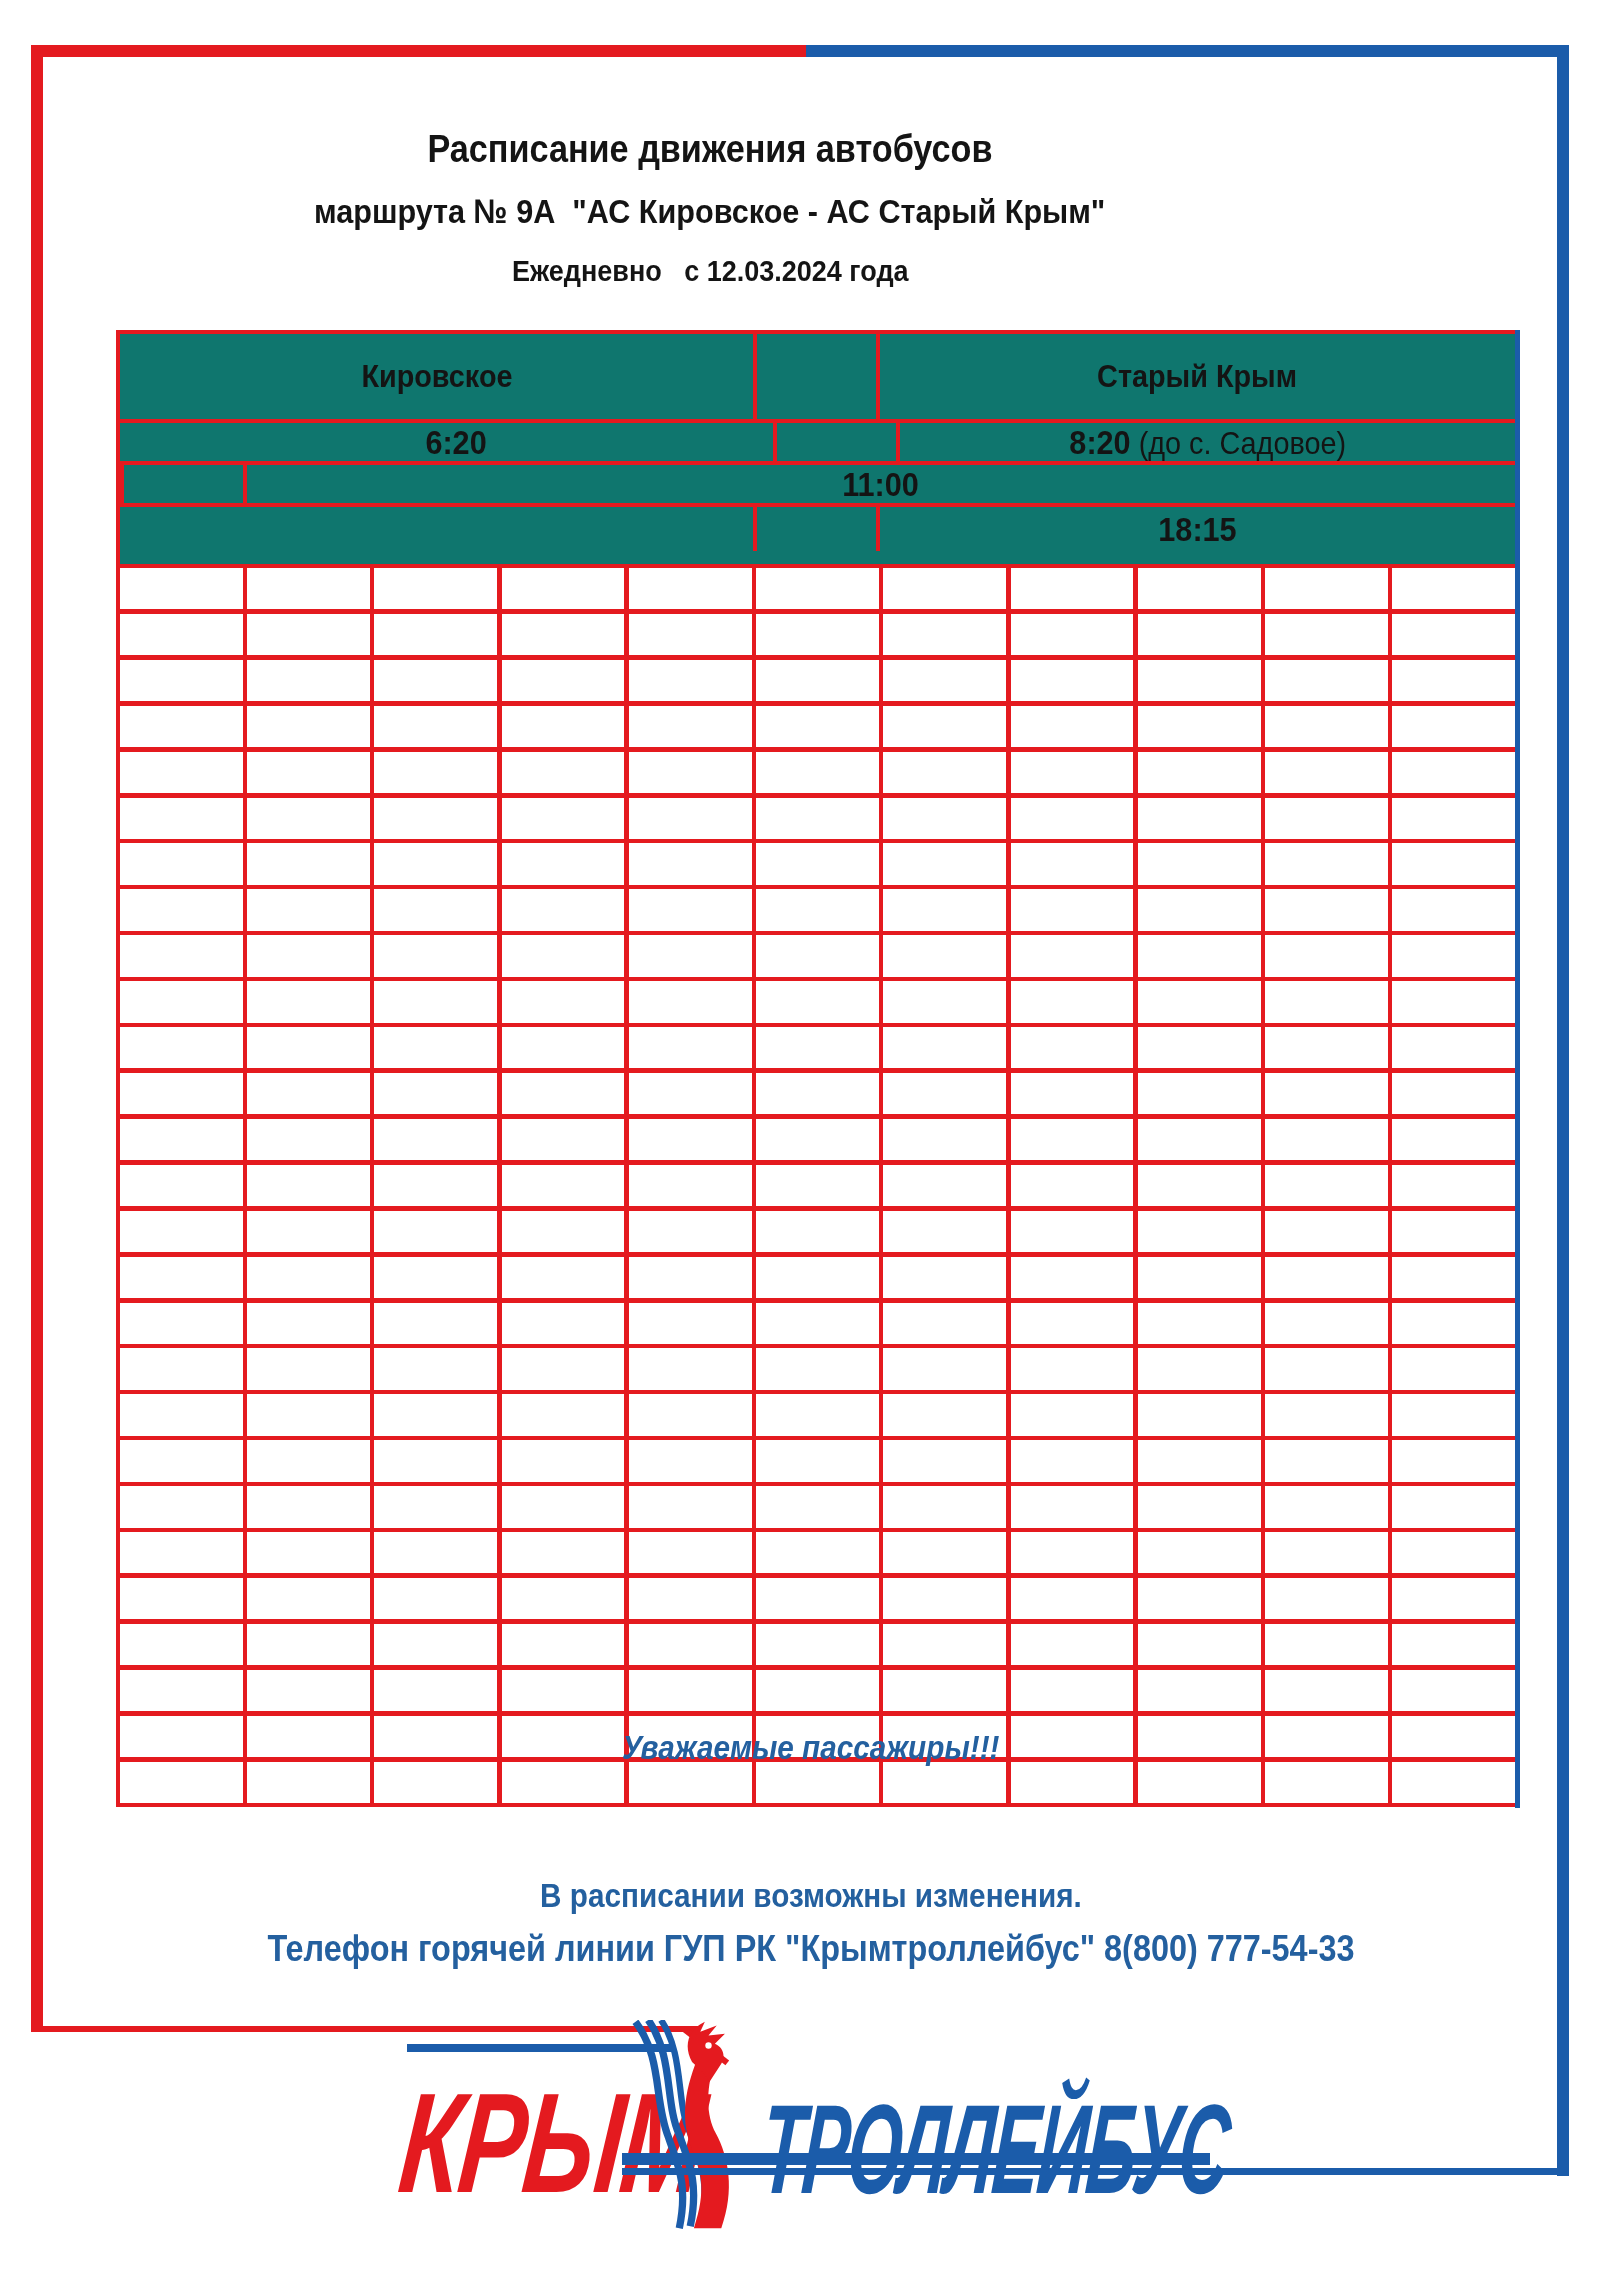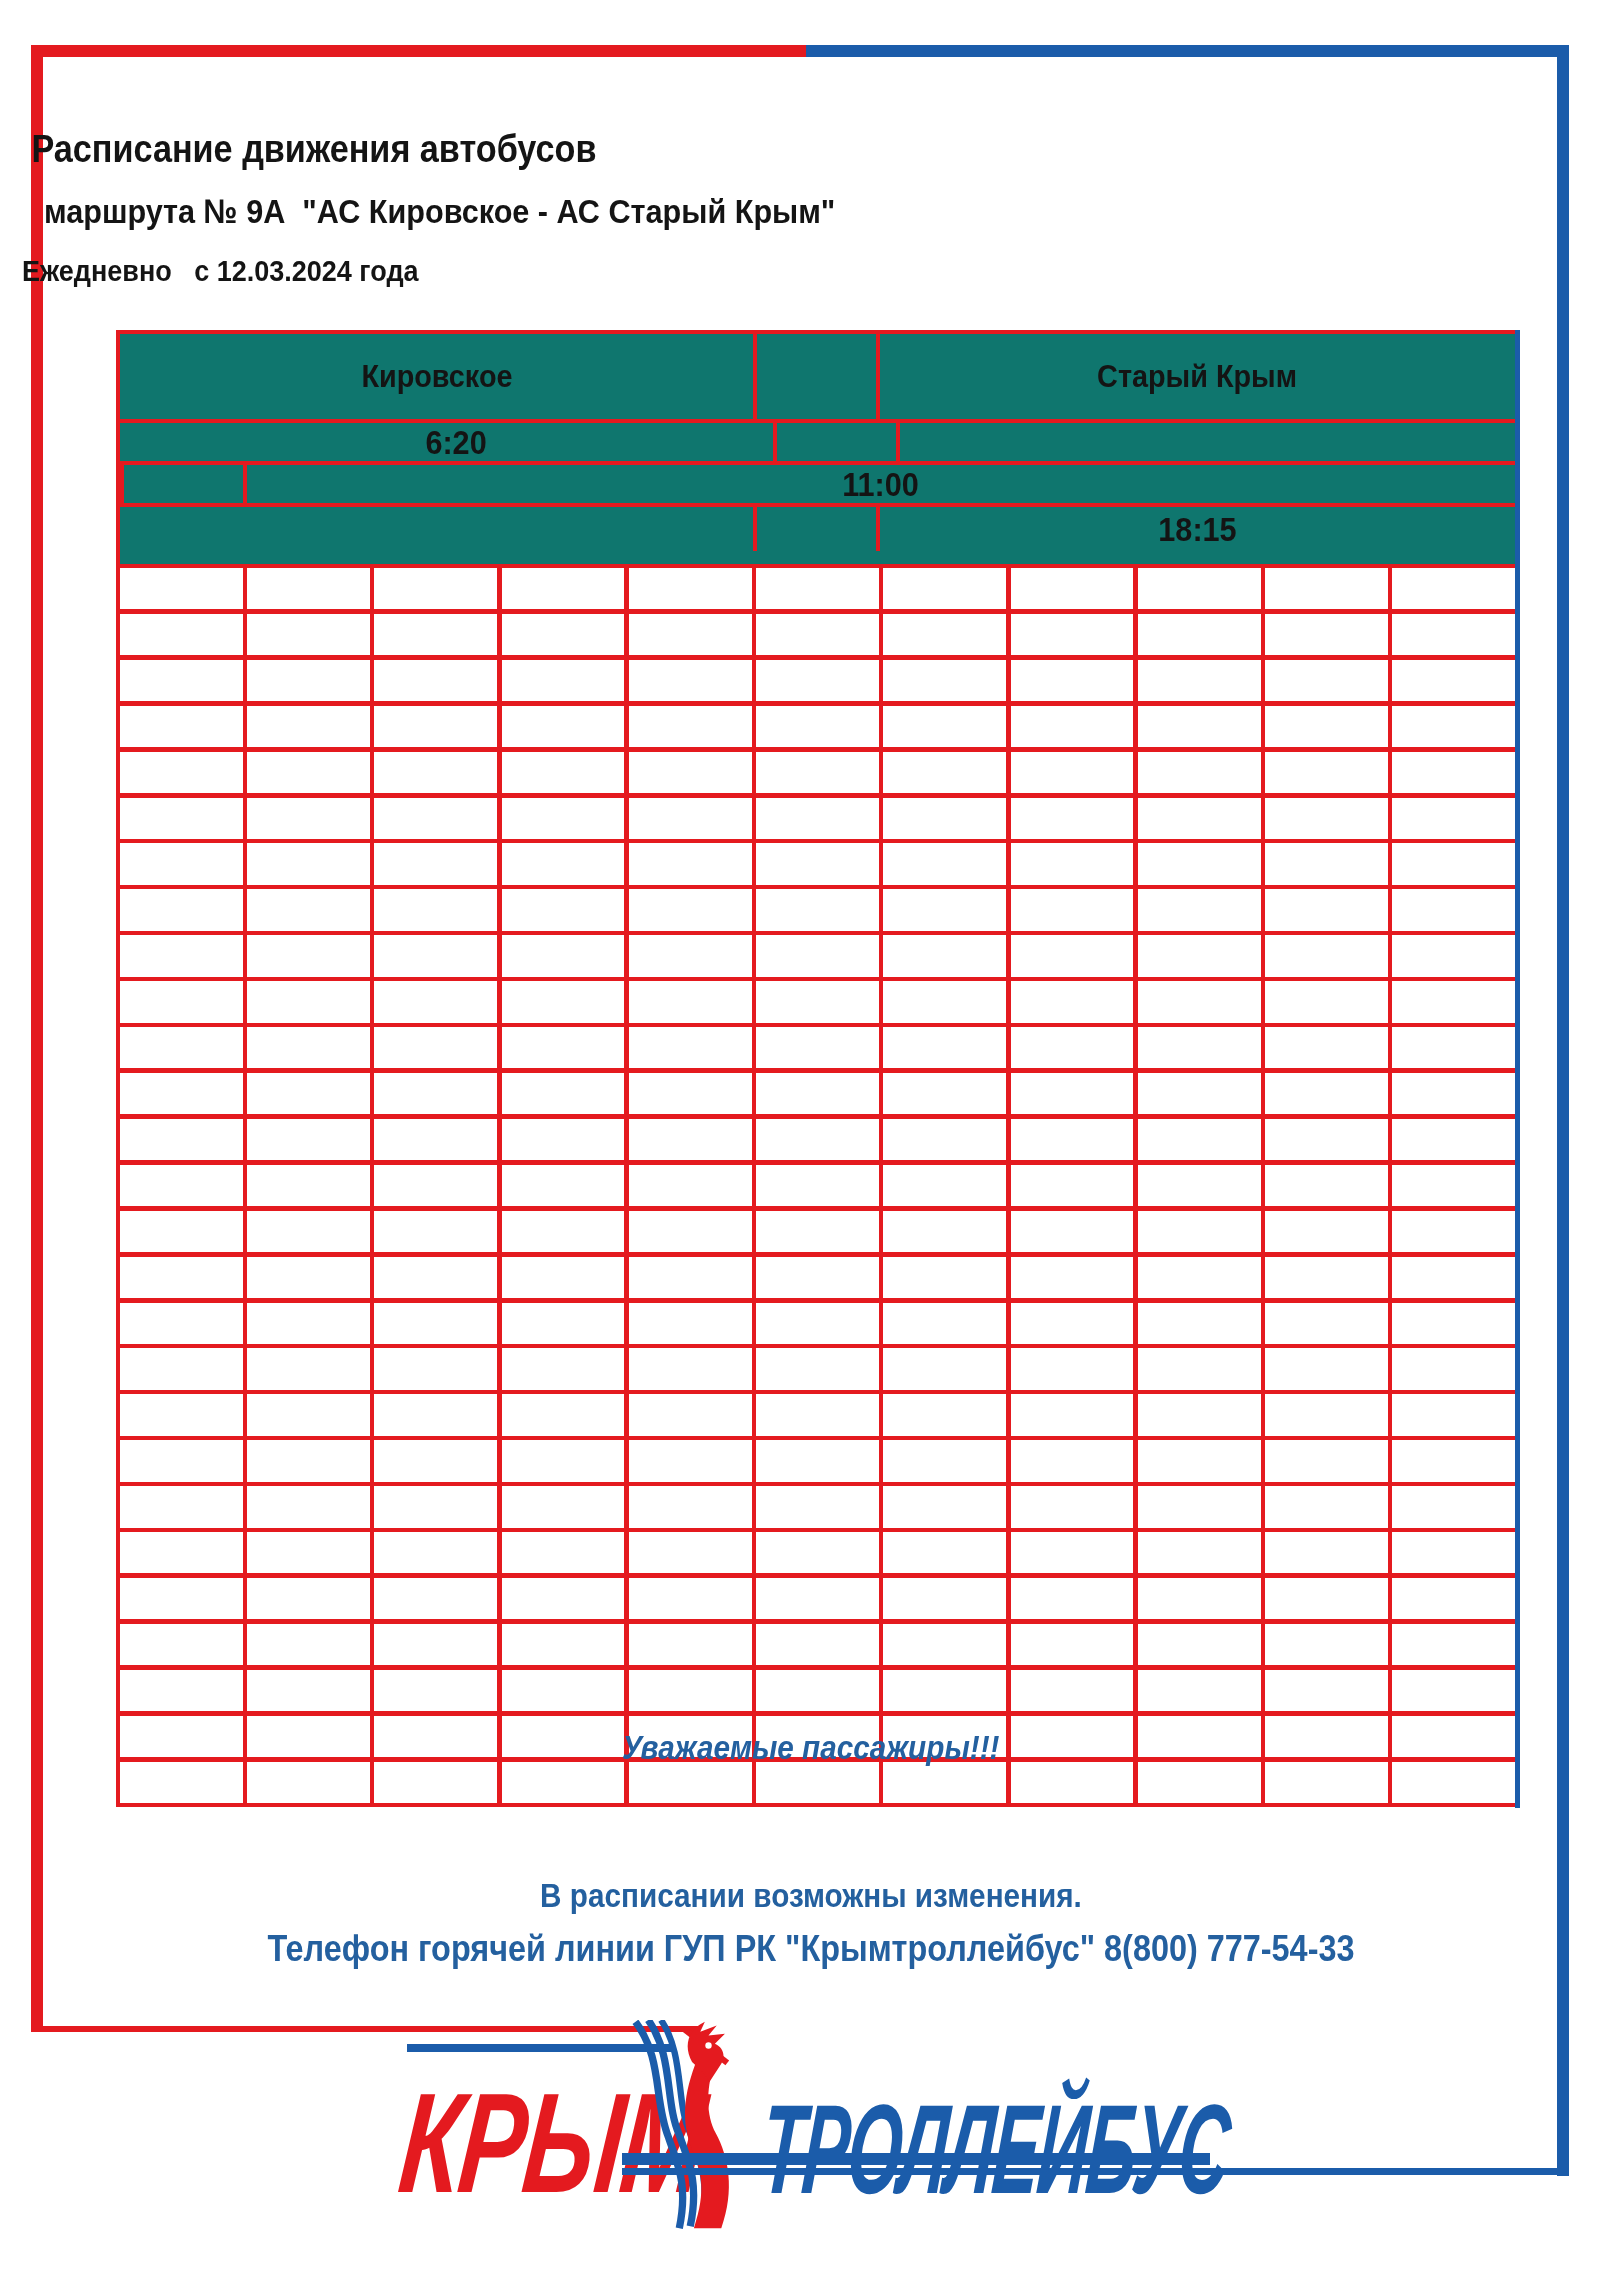--- a/index.html
+++ b/index.html
@@ -22,21 +22,21 @@
   
   .frame-top{left:31px;top:45px;width:1538px;height:11.6px;
     background:linear-gradient(to right, var(--red) 0 50.4%, var(--blue) 50.4% 100%);}
   .frame-left{left:31px;top:45px;width:11.6px;height:1987px;background:var(--red);}
   .frame-right{left:1557px;top:45px;width:11.6px;height:2131px;background:var(--blue);}
   .bottom-red-line{left:31px;top:2026px;width:667px;height:6.3px;background:var(--red);}
   .bottom-red-diag{left:685px;top:2026px;width:56px;height:6.3px;background:var(--red);
     transform:rotate(38deg);transform-origin:left top;}
 
   
-  .title-line{left:0;width:1420px;text-align:left;color:var(--ink);font-weight:bold;}
+  .title-line{left:0;width:1420px;text-align:center;color:var(--ink);font-weight:bold;}
   .t1{top:128px;font-size:38px;line-height:43px;}
   .t2{top:190px;font-size:34px;line-height:43px;}
   .t3{top:249px;font-size:30px;line-height:43px;}
 
   
   .timetable{left:116px;top:330px;width:1403px;height:235px;
     border:4.5px solid var(--red);border-bottom:none;background:#0f766e;}
   .t-row{display:flex;width:100%;border-bottom:4.5px solid var(--red);}
   .t-row.last{border-bottom:none;}
   .t-row .c-left{width:633px;display:flex;align-items:center;justify-content:center;}
@@ -97,20 +97,23 @@
     <div class="c-right">
       <span class="cell-head cond">Старый Крым</span>
     </div>
   </div>
 
   <div class="t-row r-time1">
     <div class="c-left">
       <span class="cell-time cond">6:20</span>
     </div>
     <div class="c-mid"></div>
+    <div class="c-right">
+      <span class="cond"><span class="cell-time">8:20</span><span class="cell-note"> (до с. Садовое)</span></span>
+    </div>
   </div>
 
   <div class="t-row r-time2">
     <div class="c-mid"></div>
     <div class="c-right">
       <span class="cond"><span class="cell-time">11:00</span><span class="cell-note"></span></span>
     </div>
   </div>
 
   <div class="t-row r-time3 last">

